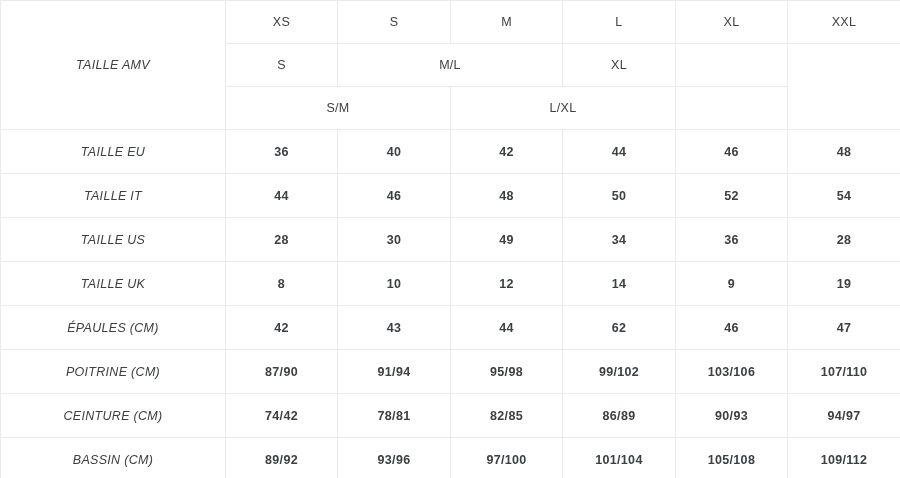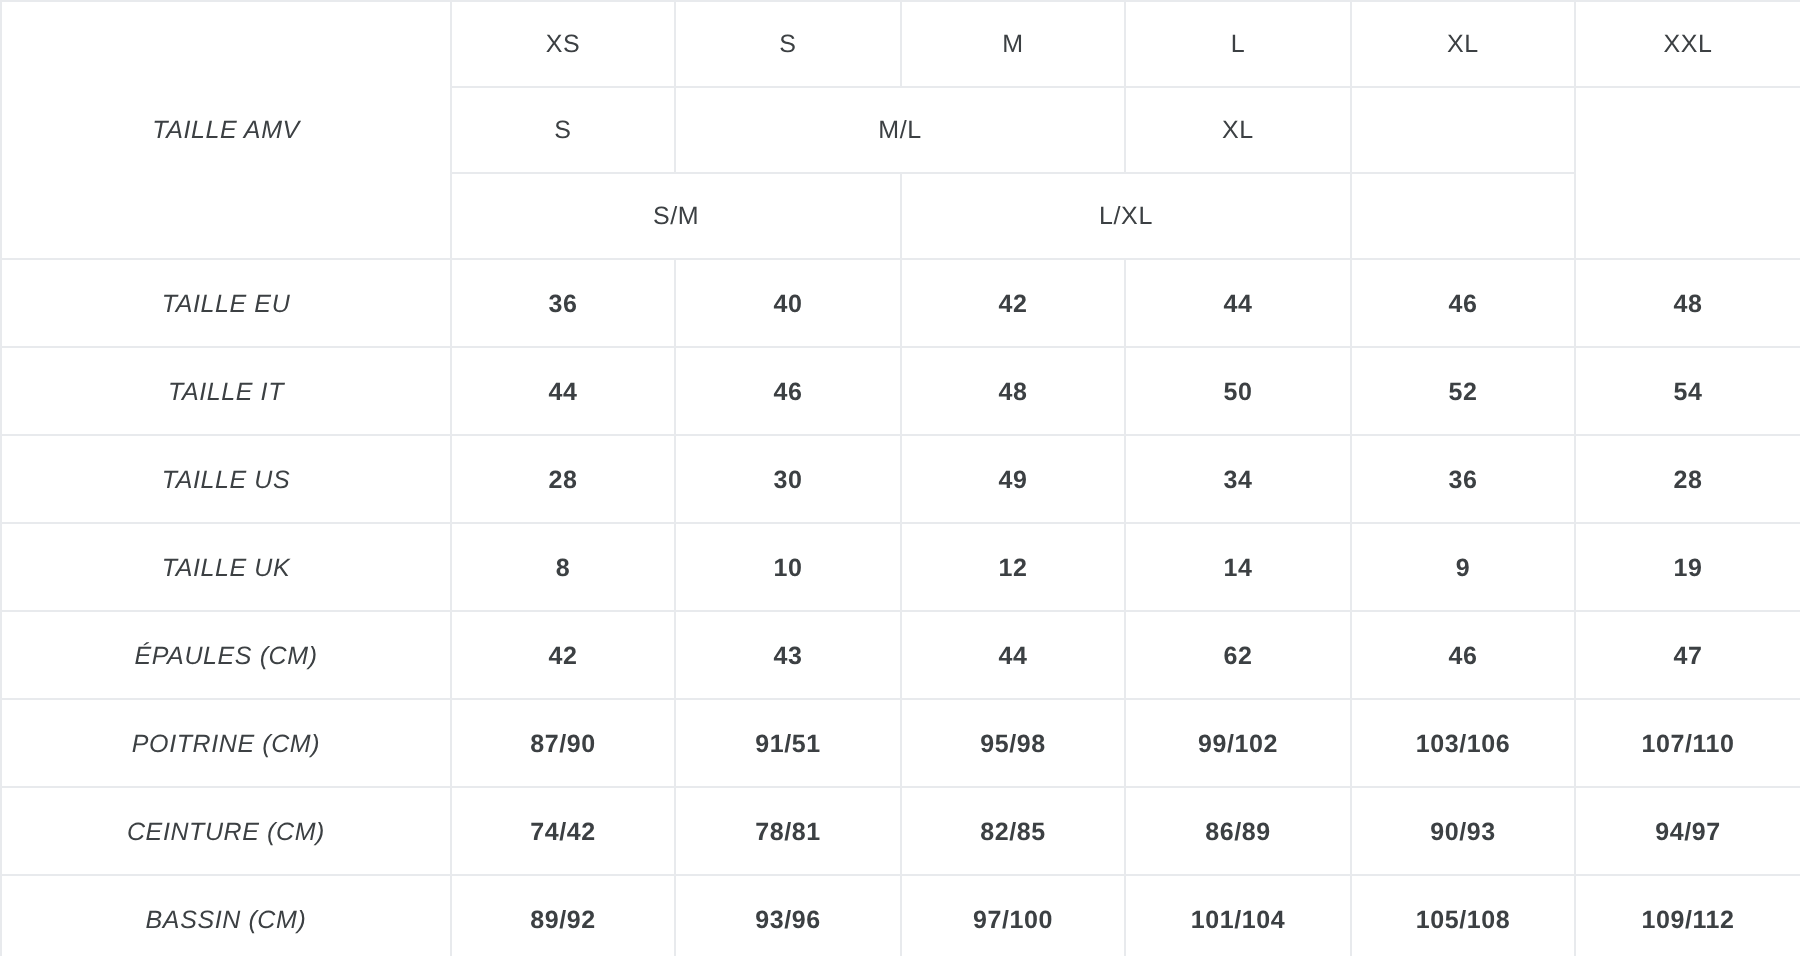--- a/index.html
+++ b/index.html
@@ -131,21 +131,21 @@
         <td class="plain-cell">42</td>
         <td class="plain-cell">43</td>
         <td class="plain-cell">44</td>
         <td class="plain-cell">62</td>
         <td class="plain-cell">46</td>
         <td class="plain-cell">47</td>
       </tr>
       <tr class="data-row">
         <td class="row-label">POITRINE (CM)</td>
         <td class="plain-cell">87/90</td>
-        <td class="plain-cell">91/51</td>
+        <td class="plain-cell">91/94</td>
         <td class="plain-cell">95/98</td>
         <td class="plain-cell">99/102</td>
         <td class="plain-cell">103/106</td>
         <td class="plain-cell">107/110</td>
       </tr>
       <tr class="data-row">
         <td class="row-label">CEINTURE (CM)</td>
         <td class="plain-cell">74/42</td>
         <td class="plain-cell">78/81</td>
         <td class="plain-cell">82/85</td>

